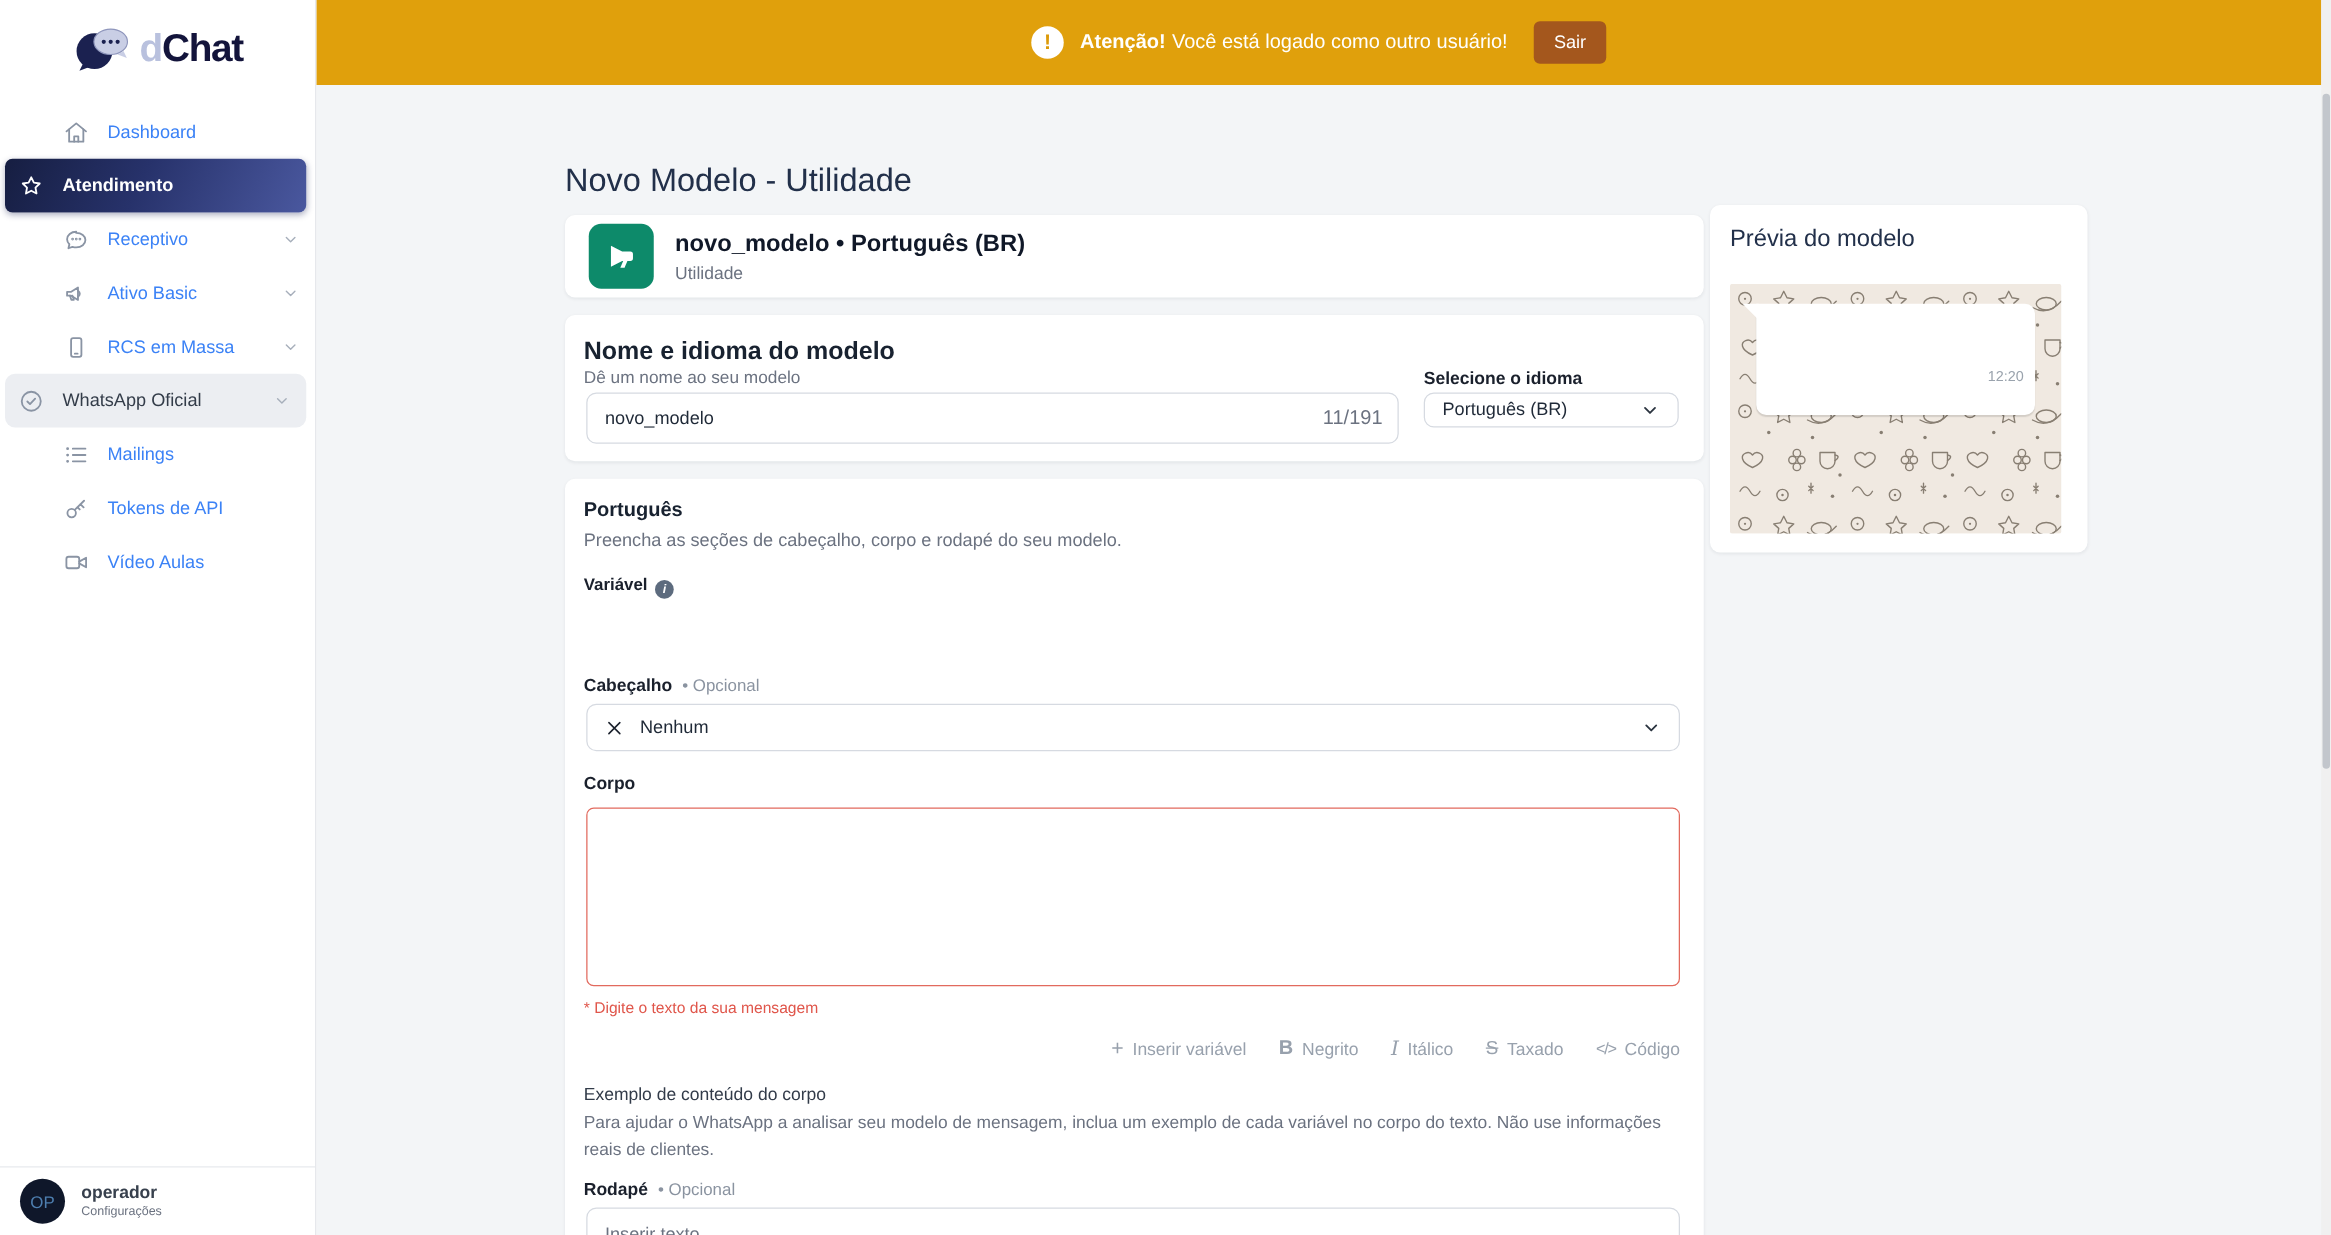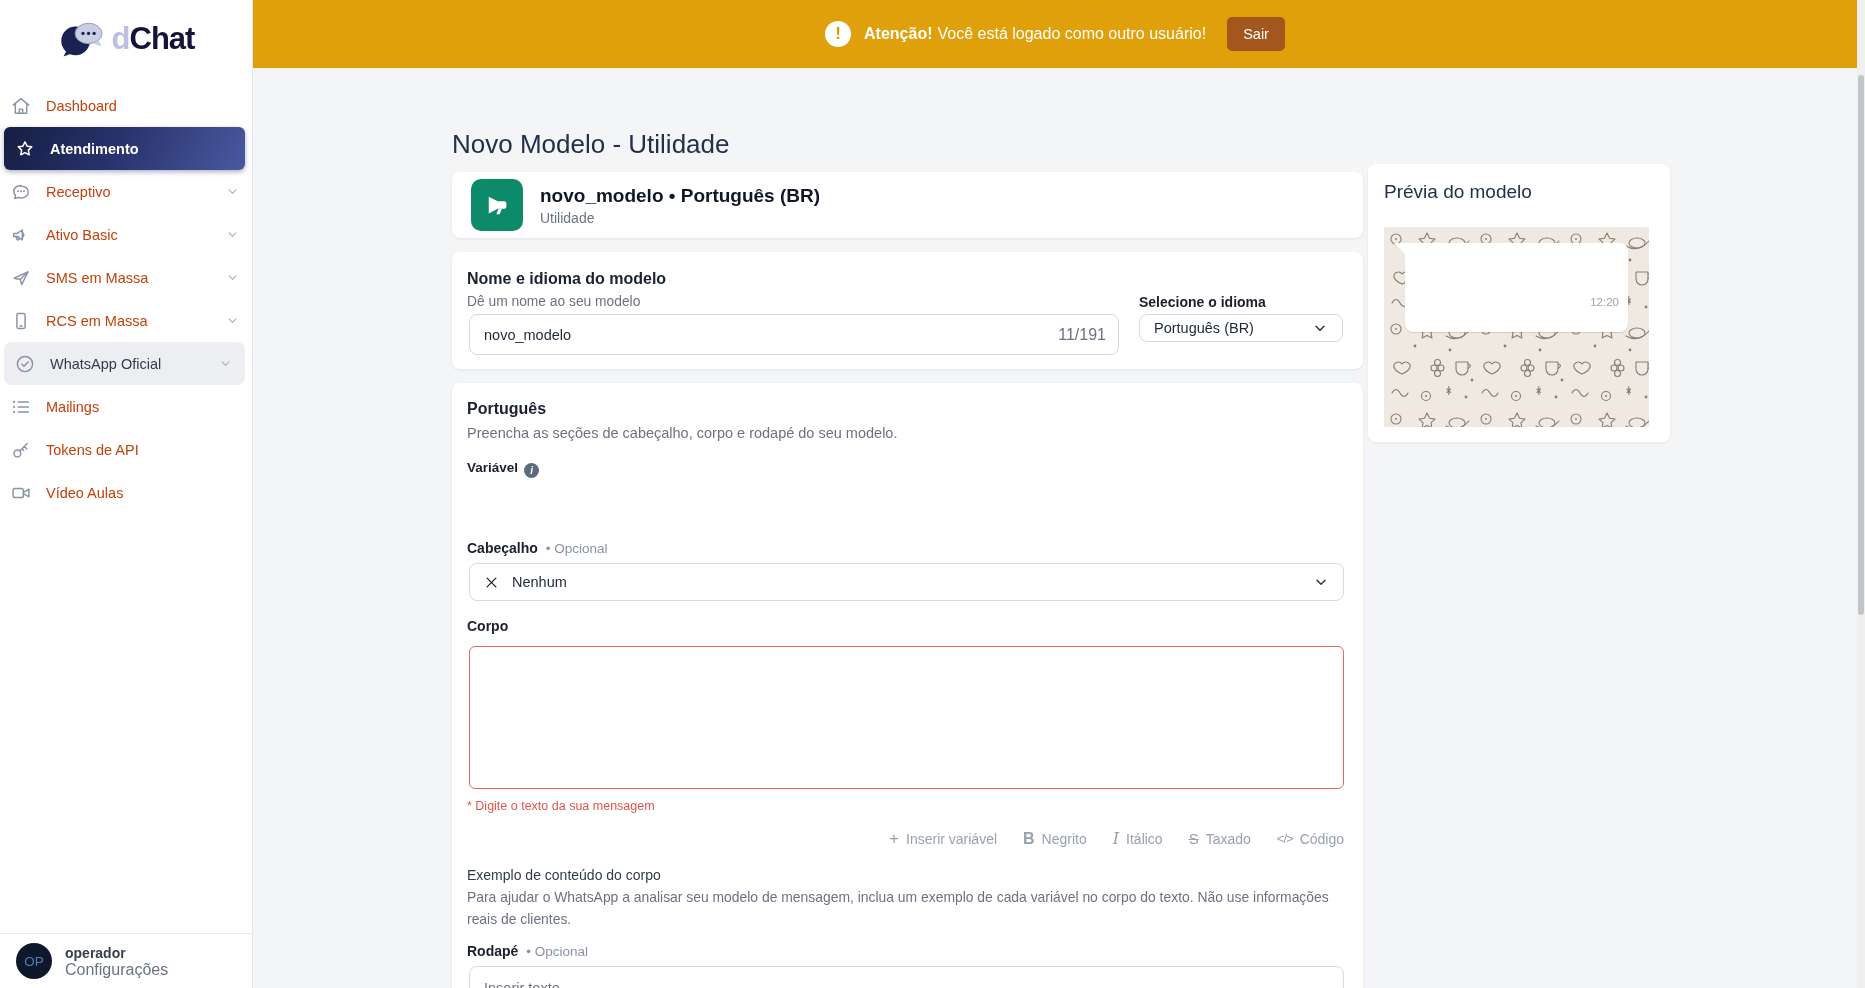--- a/index.html
+++ b/index.html
@@ -7,49 +7,49 @@
     width:1865px;height:988px;position:relative;overflow:hidden;
     background:#F3F5F7;font-family:"Liberation Sans",sans-serif;
     -webkit-font-smoothing:antialiased;
   }
   
   .sidebar{position:absolute;left:0;top:0;width:253px;height:988px;background:#fff;border-right:1px solid #E6E8EC;box-sizing:border-box;z-index:5;}
   .logo{display:flex;align-items:center;justify-content:center;gap:4px;height:66px;padding-top:6px;}
   .logo-text{font-size:31px;font-weight:800;color:#13143B;letter-spacing:-1px;}
   .logo-text .d{color:#B9C1DE;}
   .nav{position:absolute;top:84px;left:0;right:0;}
-  .nav-item{position:relative;display:flex;align-items:center;height:43px;padding:0 10px;color:#c2410c;font-size:14.5px;cursor:pointer;box-sizing:border-box;}
+  .nav-item{position:relative;display:flex;align-items:center;height:43px;padding:0 10px;color:#3b82f6;font-size:14.5px;cursor:pointer;box-sizing:border-box;margin-left:40px;}
   .nav-item .ic{width:22px;height:22px;margin-right:14px;flex:0 0 22px;display:flex;align-items:center;justify-content:center;}
   .nav-item .ic svg{stroke:#8A94A4;fill:none;stroke-width:1.6;stroke-linecap:round;stroke-linejoin:round;}
   .nav-item .chev{position:absolute;right:12px;top:14px;}
   .nav-item .chev svg{stroke:#A7AFBB;fill:none;stroke-width:1.8;stroke-linecap:round;stroke-linejoin:round;}
   .nav-item.active{background:linear-gradient(115deg,#161E41 0%,#27326B 45%,#4A589F 100%);color:#fff;font-weight:700;border-radius:6px;margin:0 7px 0 4px;padding:0 10px;box-shadow:0 2px 5px rgba(20,30,80,.35);}
   .nav-item.active .ic svg{stroke:#fff;}
   .nav-item.selected{background:#ECEEF2;border-radius:8px;margin:0 7px 0 4px;padding:0 10px;color:#333C49;}
   .user{position:absolute;left:0;right:0;bottom:0;height:55px;border-top:1px solid #E8EAEE;display:flex;align-items:center;padding:0 16px;gap:13px;background:#fff;box-sizing:border-box;cursor:pointer;}
   .avatar{width:36px;height:36px;border-radius:50%;background:#0f172a;color:#4E7FB0;display:flex;align-items:center;justify-content:center;font-size:13.5px;flex:0 0 36px;}
   .user-name{font-size:14px;font-weight:700;color:#37404D;line-height:17px;}
-  .user-sub{font-size:16px;color:#6B7280;line-height:15px;}
+  .user-sub{font-size:10px;color:#6B7280;line-height:15px;}
   
   .banner{position:absolute;left:253px;top:0;width:1604px;height:68px;display:flex;align-items:center;justify-content:center;gap:13px;z-index:4;}
   .banner-icon{width:26px;height:26px;border-radius:50%;background:#fff;color:#DC9A08;font-weight:800;font-size:17px;display:flex;align-items:center;justify-content:center;}
   .banner-text{color:#fff;font-size:16px;}
   .banner-text b{font-weight:700;margin-right:5px;}
   .sair{color:#fff;border:none;border-radius:5px;padding:9px 16px;font-size:14.5px;margin-left:8px;cursor:pointer;font-family:"Liberation Sans",sans-serif;}
   
   .page-title{position:absolute;left:452px;top:112px;font-size:26px;color:#22304A;font-weight:400;}
   .card{position:absolute;background:#fff;border-radius:8px;box-shadow:0 1px 3px rgba(16,24,40,.07);box-sizing:border-box;}
   .card-template{left:452px;top:172px;width:911px;height:66px;display:flex;align-items:center;padding:0 19px;gap:17px;}
   .tpl-icon{width:52px;height:52px;border-radius:10px;display:flex;align-items:center;justify-content:center;flex:0 0 52px;}
   .tpl-title{font-size:19px;font-weight:700;color:#101828;line-height:23px;}
   .tpl-sub{font-size:14px;color:#6B7280;line-height:18px;margin-top:2px;}
   .card-name{left:452px;top:252px;width:911px;height:117px;}
   .card-content{left:452px;top:383px;width:911px;height:662px;}
   .abs{position:absolute;}
-  .sec-title{font-size:16px;font-weight:700;color:#182230;}
+  .sec-title{font-size:20px;font-weight:700;color:#182230;}
   .sec-sub{font-size:13.8px;color:#6B7280;}
   .fld-label{font-size:14px;font-weight:700;color:#1A202C;}
   .optional{font-size:13.5px;font-weight:400;color:#8A93A0;margin-left:8px;}
   .inp{display:flex;align-items:center;border:1px solid #D6DAE1;border-radius:8px;background:#fff;box-sizing:border-box;padding:0 12px;font-size:14.5px;color:#1F2937;}
   .inp input{border:none;outline:none;flex:1;font-size:14.5px;color:#1F2937;font-family:"Liberation Sans",sans-serif;background:transparent;min-width:0;}
   .inp input::placeholder{color:#6B7280;}
   .counter{font-size:16px;color:#6B7280;margin-left:8px;}
   .select{display:flex;align-items:center;border:1px solid #D6DAE1;border-radius:8px;background:#fff;box-sizing:border-box;padding:0 14px;font-size:14.5px;color:#1F2937;cursor:pointer;}
   .select .chevron{margin-left:auto;display:flex;}
   .info-badge{display:inline-flex;width:15px;height:15px;border-radius:50%;background:#5D6B7E;color:#fff;font-size:10px;font-weight:700;align-items:center;justify-content:center;margin-left:6px;vertical-align:-2px;font-style:italic;}
@@ -129,32 +129,20 @@
     </div>
     <div class="nav-item">
       <span class="ic">
           <svg width="22" height="22" viewBox="0 0 24 24">
             <path d="M4 10.3 h3.6 L13.5 6.6 v10.8 L7.6 13.7 H4 z"></path>
             <path d="M13.5 9.3 q3.2 2.7 0 5.4"></path>
             <path d="M6.5 13.7 l1.2 3.6 h2.2 l-1.2-3.6"></path>
           </svg>
         </span>
       <span>Ativo Basic</span>
-      <span class="chev"><svg width="15" height="15" viewBox="0 0 24 24">
-            <path d="M6.5 9.5 l5.5 5.5 5.5-5.5"></path>
-          </svg></span>
-    </div>
-    <div class="nav-item">
-      <span class="ic">
-          <svg width="22" height="22" viewBox="0 0 24 24">
-            <path d="M4.5 12.2 L19.5 5.5 12.8 19.2 11.2 13.6 z"></path>
-            <path d="M11.2 13.6 L19.5 5.5"></path>
-          </svg>
-        </span>
-      <span>SMS em Massa</span>
       <span class="chev"><svg width="15" height="15" viewBox="0 0 24 24">
             <path d="M6.5 9.5 l5.5 5.5 5.5-5.5"></path>
           </svg></span>
     </div>
     <div class="nav-item">
       <span class="ic">
           <svg width="22" height="22" viewBox="0 0 24 24">
             <rect x="7.5" y="3.8" width="9" height="16.4" rx="1.8"></rect>
             <path d="M10.8 17.4 h2.4"></path>
           </svg>

